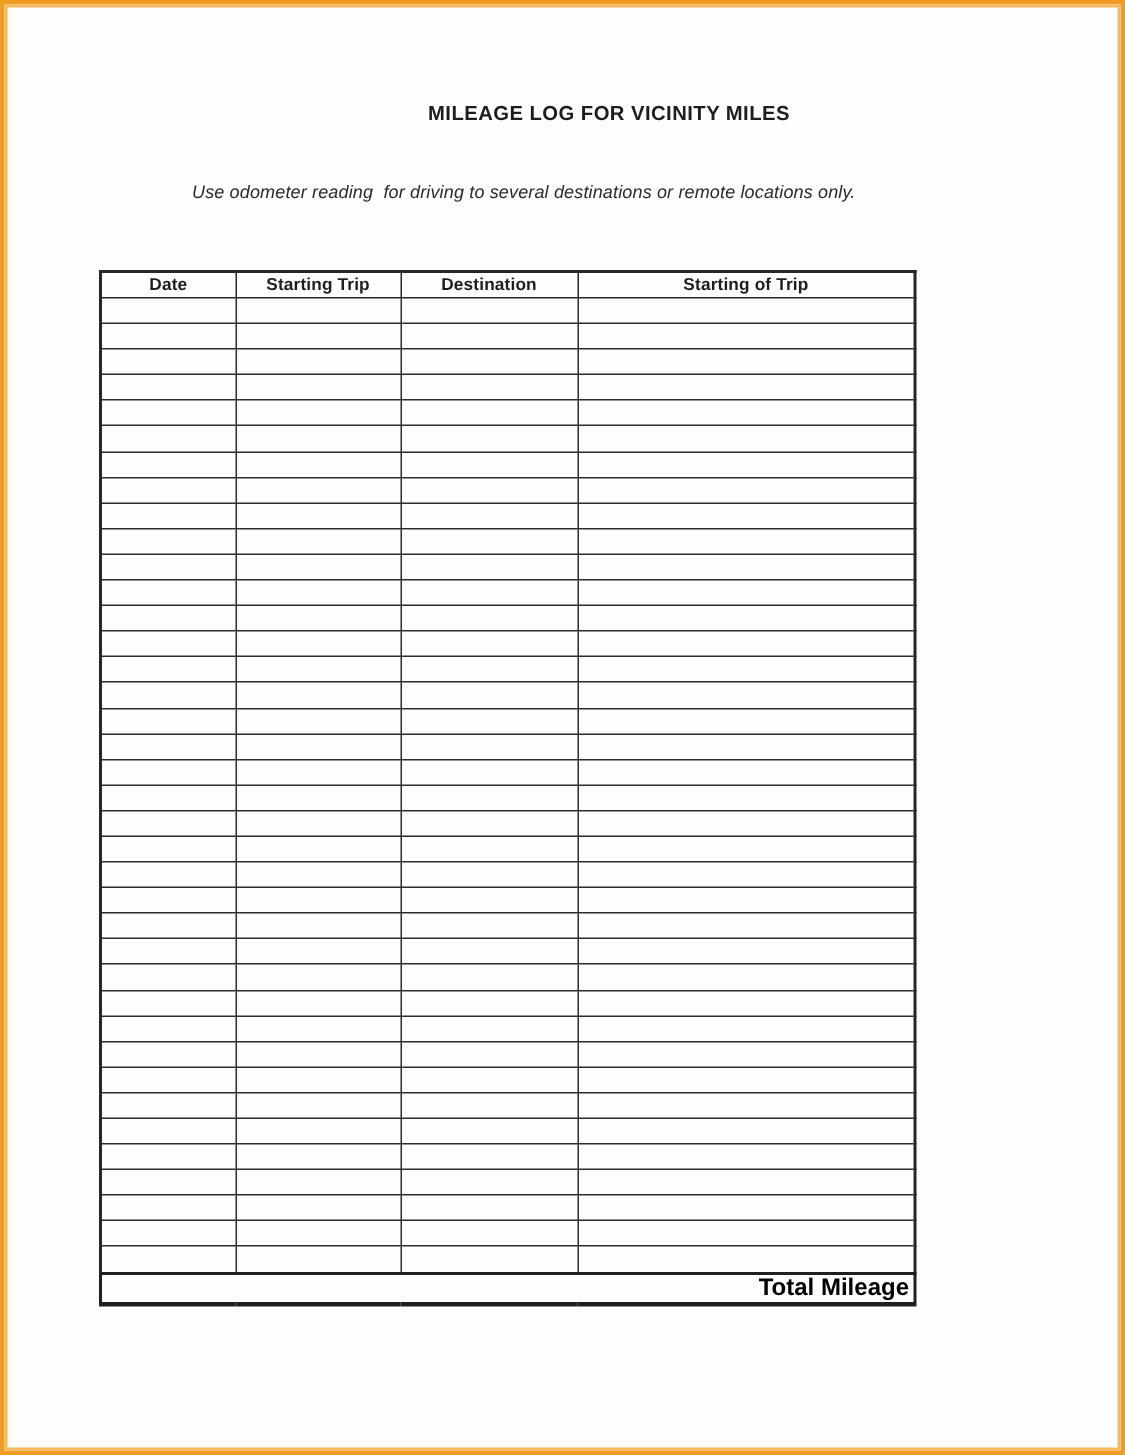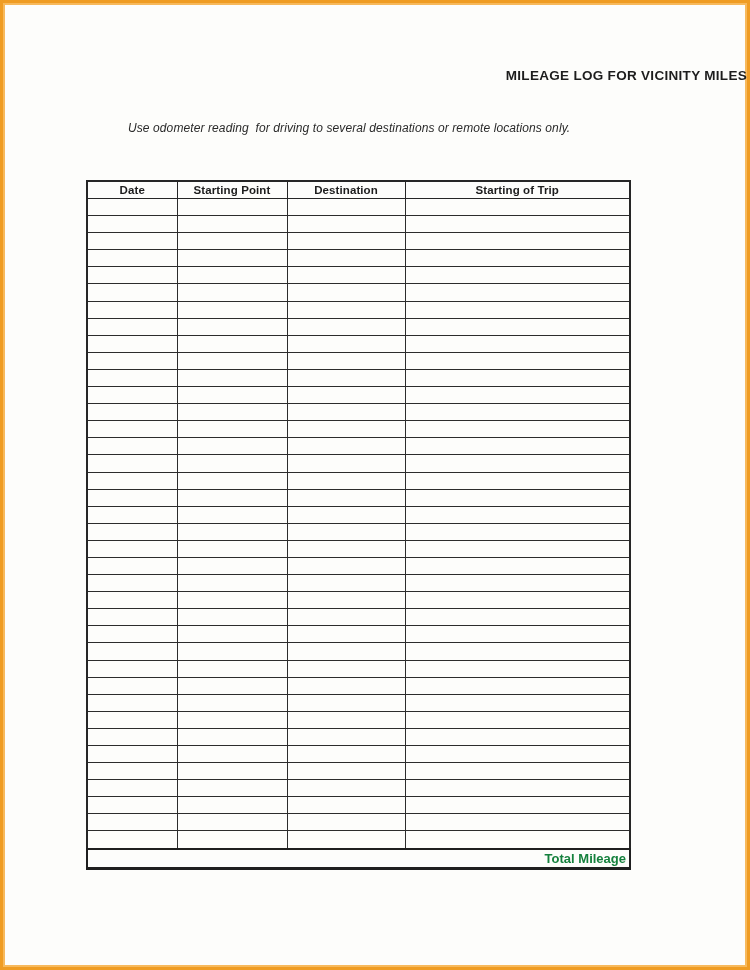--- a/index.html
+++ b/index.html
@@ -22,21 +22,21 @@
     inset: 0;
     border: 2px solid #f7b95c;
     pointer-events: none;
   }
   .page-title {
     position: absolute;
     top: 65px;
     left: 0;
     right: 0;
     padding-left: 62px; 
-    text-align: right;
+    text-align: center;
     font-size: 13.5px;
     line-height: 16px;
     font-weight: bold;
     letter-spacing: 0.3px;
     color: #1d1d1d;
   }
   .page-subtitle {
     position: absolute;
     top: 118px;
     left: 125px;
@@ -48,21 +48,20 @@
     font-style: italic;
   }
   table.log-table {
     position: absolute;
     top: 177px;
     left: 63px;
     width: 543px;
     border-collapse: collapse;
     table-layout: fixed;
     border: 2px solid #262626;
-    margin-left: 20px;
   }
   .log-table col.c-date      { width: 90px; }
   .log-table col.c-start     { width: 110px; }
   .log-table col.c-dest      { width: 118px; }
   .log-table col.c-purpose   { width: 225px; }
   .log-table th {
     border: 1.5px solid #262626;
     height: 16px;
     padding: 0;
     font-size: 11.5px;
@@ -77,23 +76,23 @@
     height: 16.1px;
     padding: 0;
     font-size: 11px;
     color: #1d1d1d;
   }
   .log-table td.total-cell {
     border: 2px solid #1f1f1f;
     border-bottom-width: 3px;
     height: 17px;
     padding: 0 3px 0 0;
-    font-size: 13px;
+    font-size: 16px;
     font-weight: bold;
-    color: #15803d;
+    color: #000000;
     text-align: right;
     vertical-align: middle;
   }
 </style>
 </head>
 <body>
 
 <div class="frame">
   <div class="frame-inner"></div>
 
@@ -104,21 +103,21 @@
   <table class="log-table">
     <colgroup>
       <col class="c-date">
       <col class="c-start">
       <col class="c-dest">
       <col class="c-purpose">
     </colgroup>
     <thead>
       <tr id="header-row">
           <th>Date</th>
-          <th>Starting Point</th>
+          <th>Starting Trip</th>
           <th>Destination</th>
           <th>Starting of Trip</th>
         </tr>
     </thead>
     <tbody id="log-rows">
         <tr>
           <td class="log-cell"></td>
           <td class="log-cell"></td>
           <td class="log-cell"></td>
           <td class="log-cell"></td>

